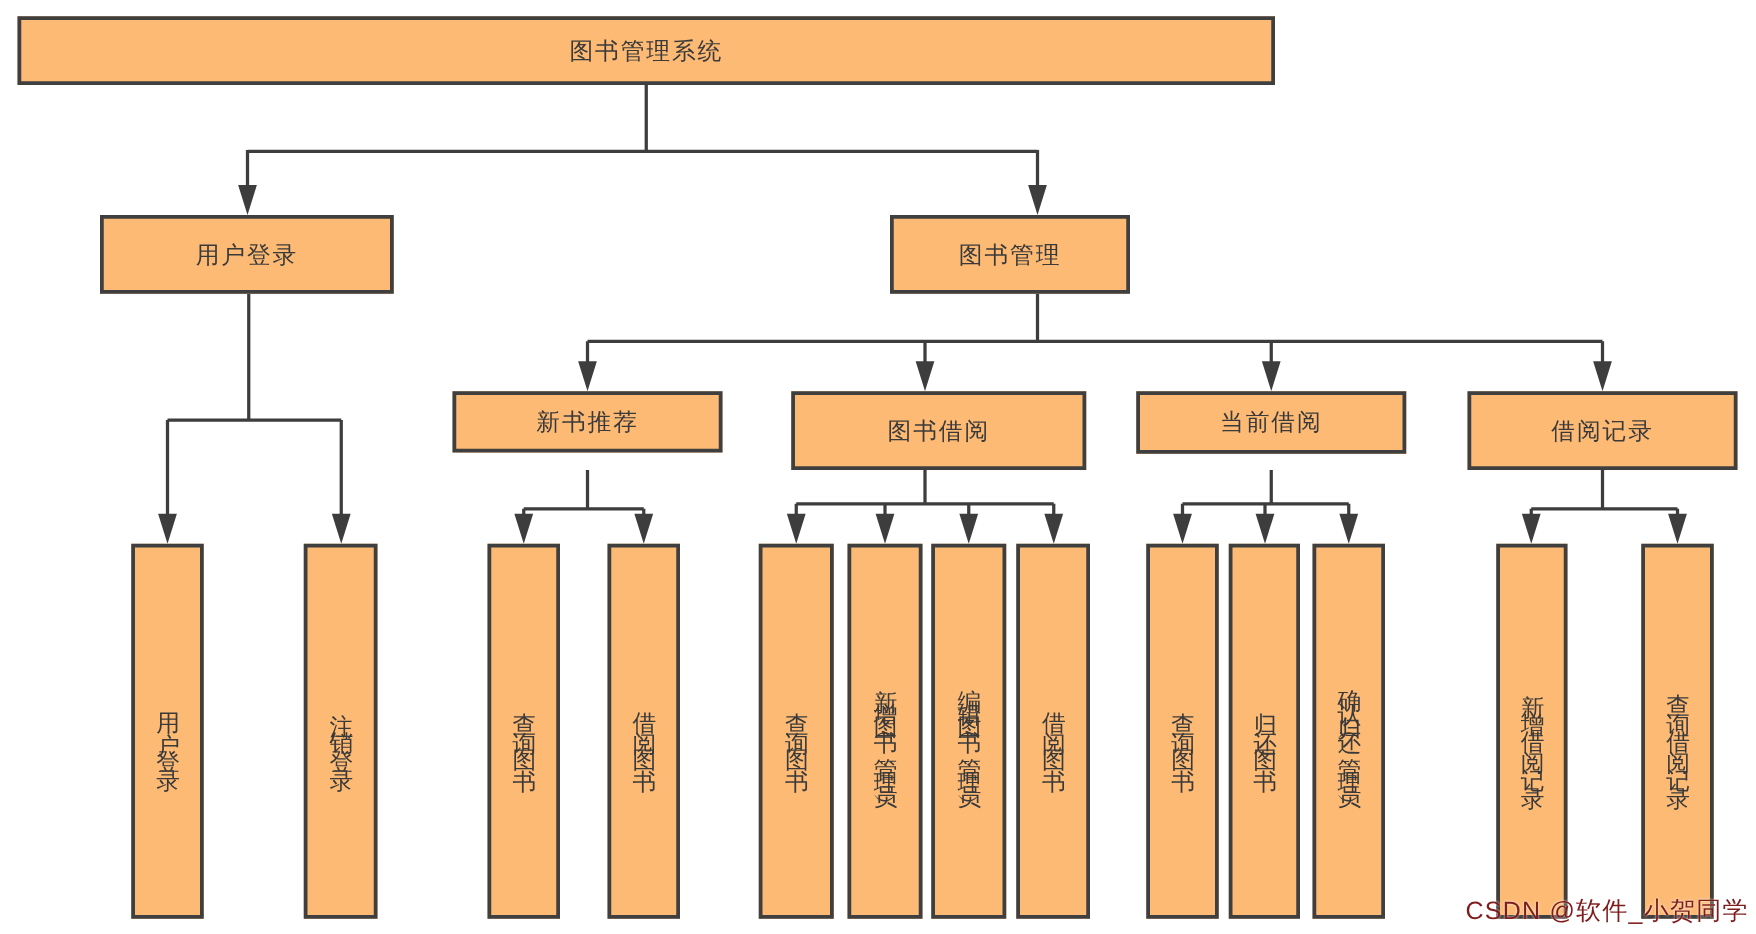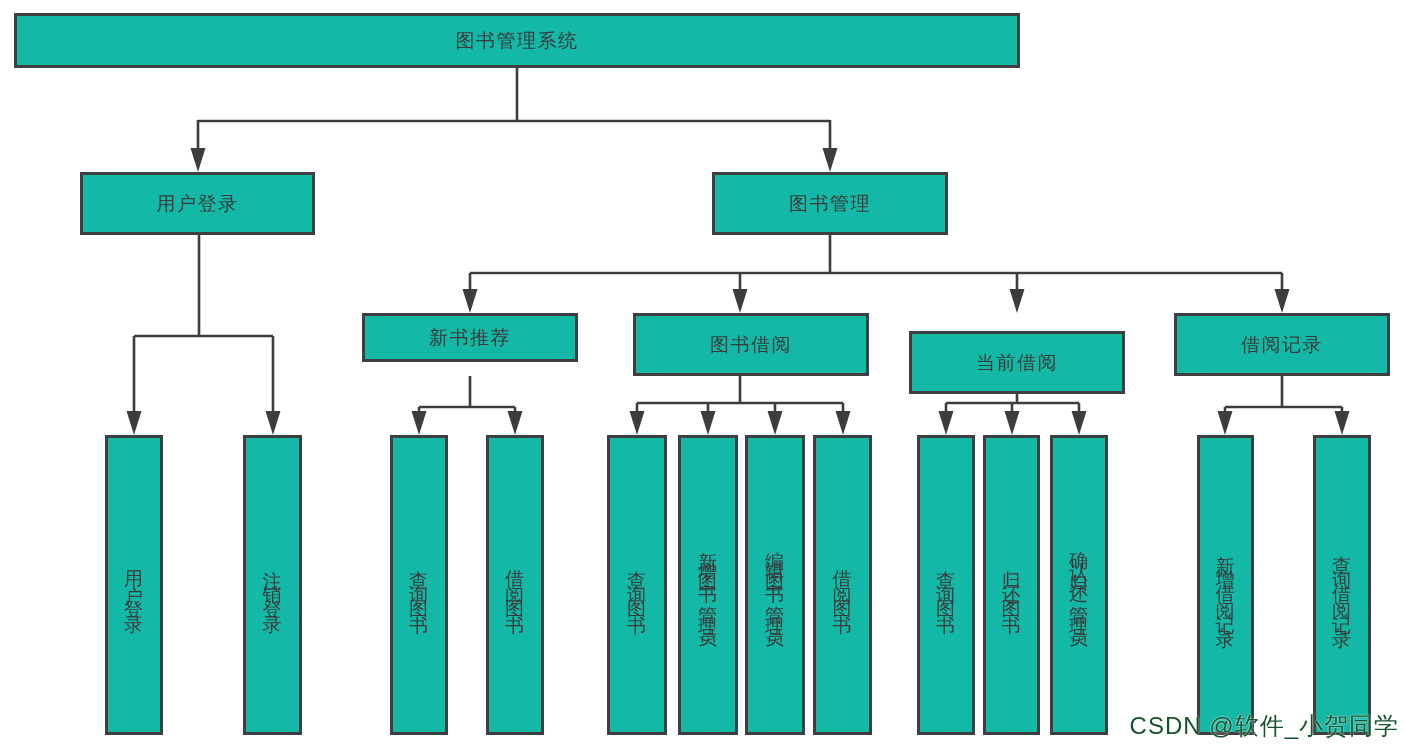--- a/index.html
+++ b/index.html
@@ -2,32 +2,32 @@
 <html><head>
 <meta charset="utf-8">
 <style>
   html,body{margin:0;padding:0;background:#ffffff;}
   .canvas{
     position:relative;width:1405px;height:747px;background:#ffffff;
     font-family:"Liberation Sans","DejaVu Sans",sans-serif;overflow:hidden;
   }
   .connectors{position:absolute;left:0;top:0;z-index:1;}
   .box{
-    position:absolute;box-sizing:border-box;border:3px solid #3f3f3f;background:#14b8a6;
+    position:absolute;box-sizing:border-box;border:3px solid #3f3f3f;background:#fdba74;
     display:flex;align-items:center;justify-content:center;color:#3a3a3a;z-index:2;
   }
   .hbox{font-size:19px;letter-spacing:1.5px;}
   .vbox span{
     writing-mode:vertical-rl;text-orientation:mixed;
     font-size:19px;line-height:1;letter-spacing:15px;
   }
   .vbox.tight span{letter-spacing:11px;}
   .watermark{
     position:absolute;right:6px;bottom:5px;z-index:5;
-    font-size:24px;color:#14532d;letter-spacing:1px;
+    font-size:20px;color:#7f1d1d;letter-spacing:1px;
     text-shadow:0 0 2px #ffffff;
   }
 </style>
 </head>
 <body>
 
 <div class="canvas">
 
   <svg class="connectors" width="1405" height="747" viewBox="0 0 1405 747">
     <g stroke="#3d3d3d" stroke-width="2.6" fill="none">
@@ -62,31 +62,31 @@
     </g>
   </svg>
 
   <div class="box hbox" style="left:14px;top:13px;width:1006px;height:55px">
     <span>图书管理系统</span>
   </div>
 
   <div class="box hbox" style="left:80px;top:172px;width:235px;height:63px">
     <span>用户登录</span>
   </div>
-  <div class="box hbox" style="left:712px;top:172px;width:236px;height:63px">
+  <div class="box hbox" style="left:712px;top:172px;width:192px;height:63px">
     <span>图书管理</span>
   </div>
 
   <div class="box hbox" style="left:362px;top:313px;width:216px;height:49px">
     <span>新书推荐</span>
   </div>
   <div class="box hbox" style="left:633px;top:313px;width:236px;height:63px">
     <span>图书借阅</span>
   </div>
-  <div class="box hbox" style="left:909px;top:331px;width:216px;height:63px">
+  <div class="box hbox" style="left:909px;top:313px;width:216px;height:50px">
     <span>当前借阅</span>
   </div>
   <div class="box hbox" style="left:1174px;top:313px;width:216px;height:63px">
     <span>借阅记录</span>
   </div>
 
   <div class="box vbox" style="left:105px;top:435px;width:58px;height:300px">
     <span>用户登录</span>
   </div>
   <div class="box vbox" style="left:243px;top:435px;width:59px;height:300px">

